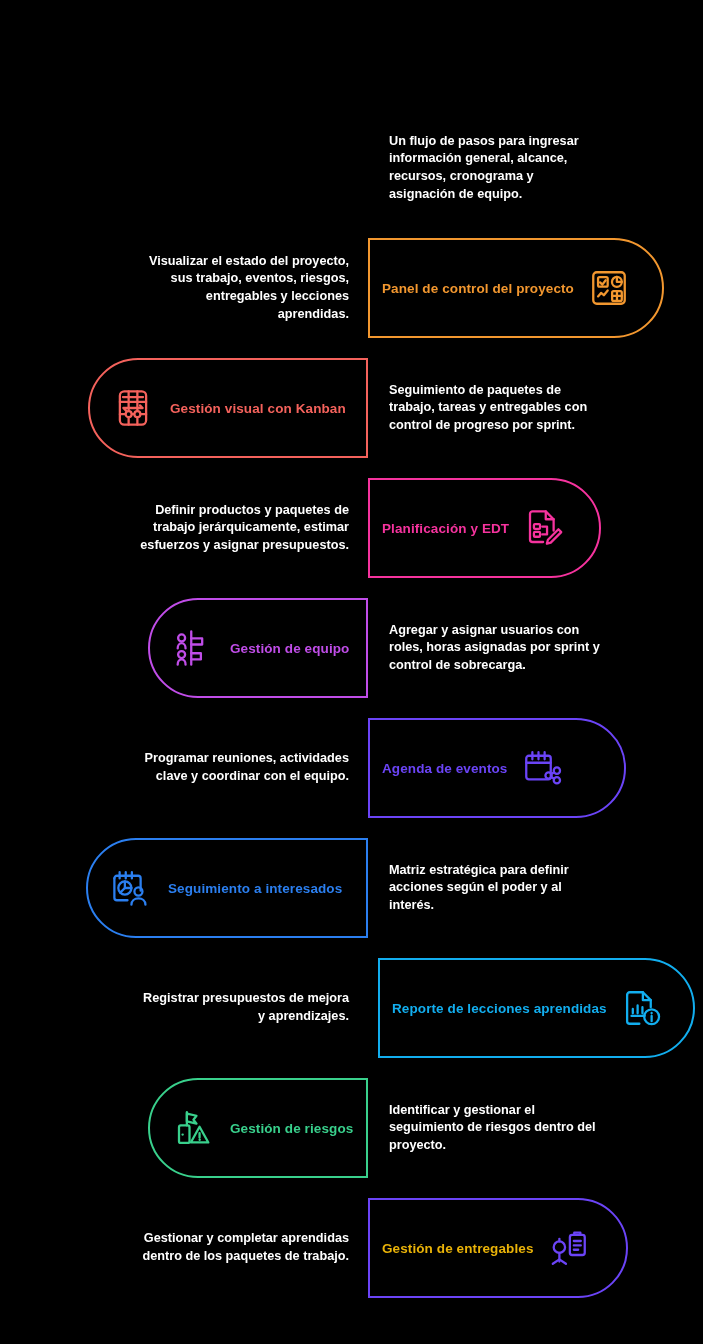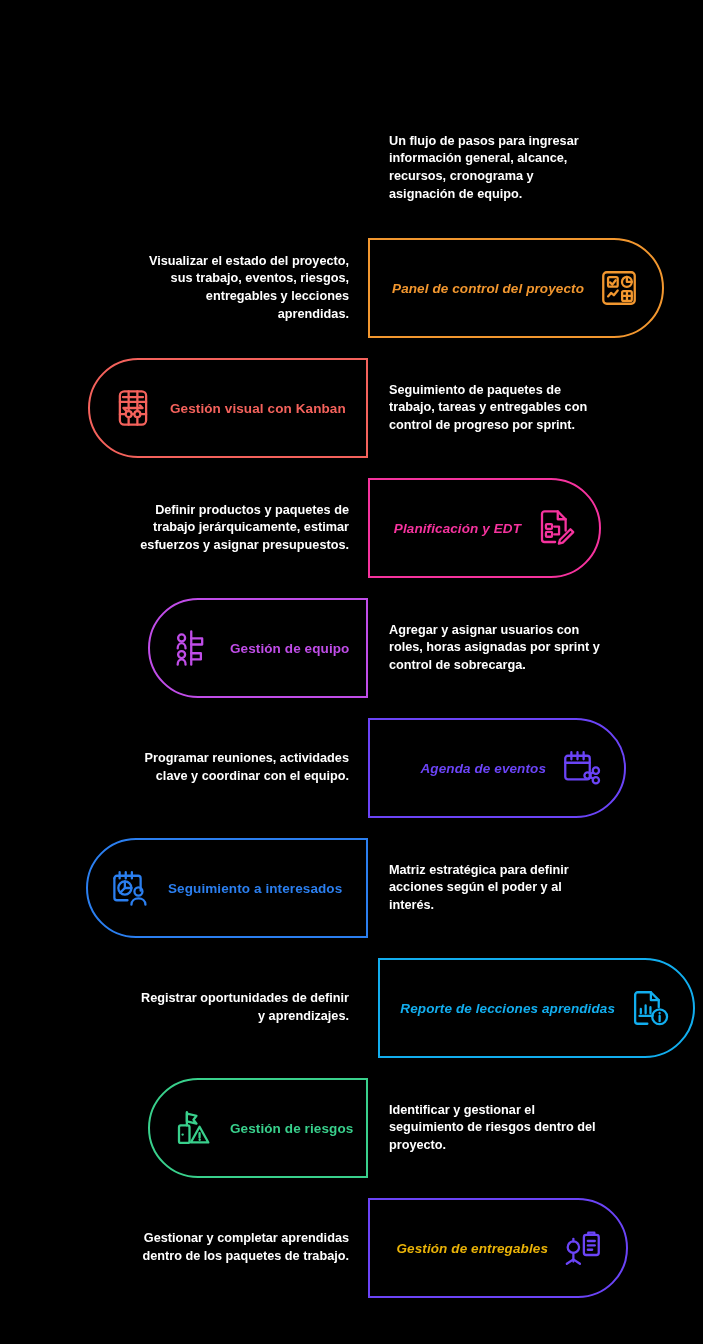--- a/index.html
+++ b/index.html
@@ -19,23 +19,21 @@
   }
   .pill.left{
     border-top-left-radius:50px;border-bottom-left-radius:50px;
     border-top-right-radius:0;border-bottom-right-radius:0;
     padding-left:22px;padding-right:14px;
     justify-content:flex-start;
   }
   .pill.right{
     border-top-right-radius:50px;border-bottom-right-radius:50px;
     border-top-left-radius:0;border-bottom-left-radius:0;
-    padding-right:22px;padding-left:31px;
-    justify-content:flex-end;
-    font-style:italic;
+    padding-right:22px;padding-left:12px;
   }
 
   .pill-label{
     font-size:13.5px;font-weight:bold;letter-spacing:.1px;
     white-space:nowrap;
   }
   .pill.left .pill-label{margin-left:16px;}
   .pill.right .pill-label{margin-right:14px;}
 
   .pill-icon{width:42px;height:42px;flex:0 0 42px;display:block;}
@@ -192,21 +190,21 @@
       <path d="M25 6v9h9"></path>
       <path d="M7 9v30a3 3 0 0 0 3 3h11"></path>
       <path d="M13.5 30v-5M19 30v-9M24.5 30v-7"></path>
       <path d="M12 33h15"></path>
       <circle cx="35" cy="34" r="8.5"></circle>
       <path d="M35 29.6v.4M35 33v6"></path>
     </svg>
         </span>
       </div>
       <div class="desc onleft">
-        <p>Registrar oportunidades de definir y aprendizajes.</p>
+        <p>Registrar presupuestos de mejora y aprendizajes.</p>
       </div>
     </div>
     <div class="row row8" style="top: 1078px;">
       <div class="pill left" style="left: 148px; width: 220px; border-color: rgb(57, 208, 140);">
         <span class="pill-icon" style="color: rgb(57, 208, 140);">
           <svg viewBox="0 0 48 48" fill="none" stroke="currentColor" stroke-width="2.6" stroke-linecap="round" stroke-linejoin="round">
       <path d="M17 6v15"></path>
       <path d="M17 7.5l11 2.5-3.5 4.5 3.5 4.5-11-2.5z"></path>
       <rect x="8" y="21" width="12" height="20" rx="2"></rect>
       <path d="M12 31.5h.3"></path>

